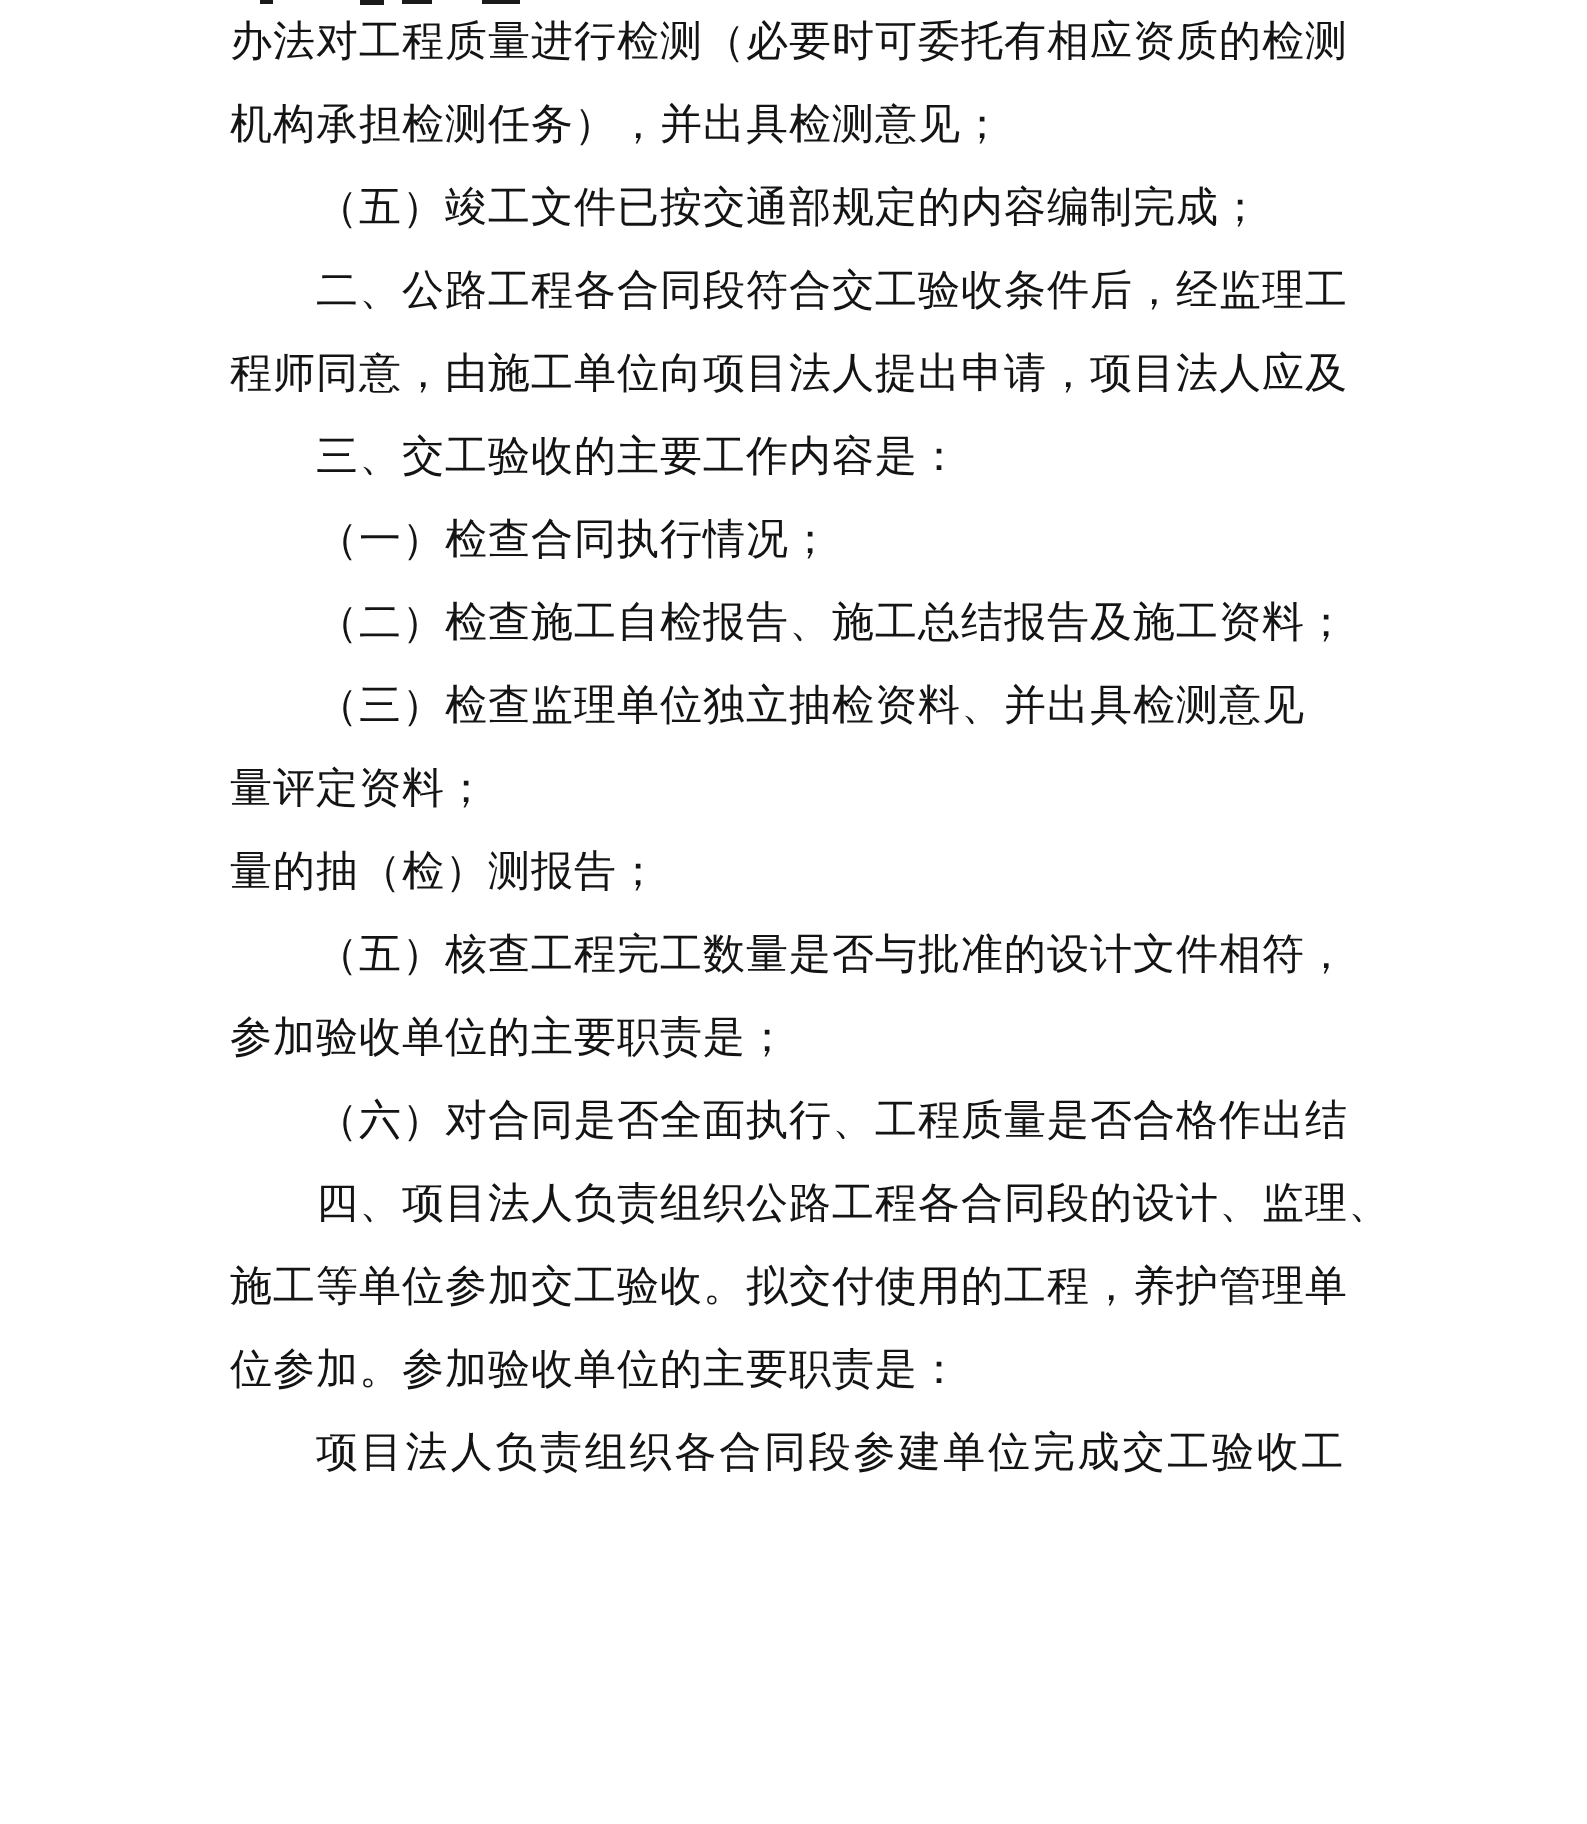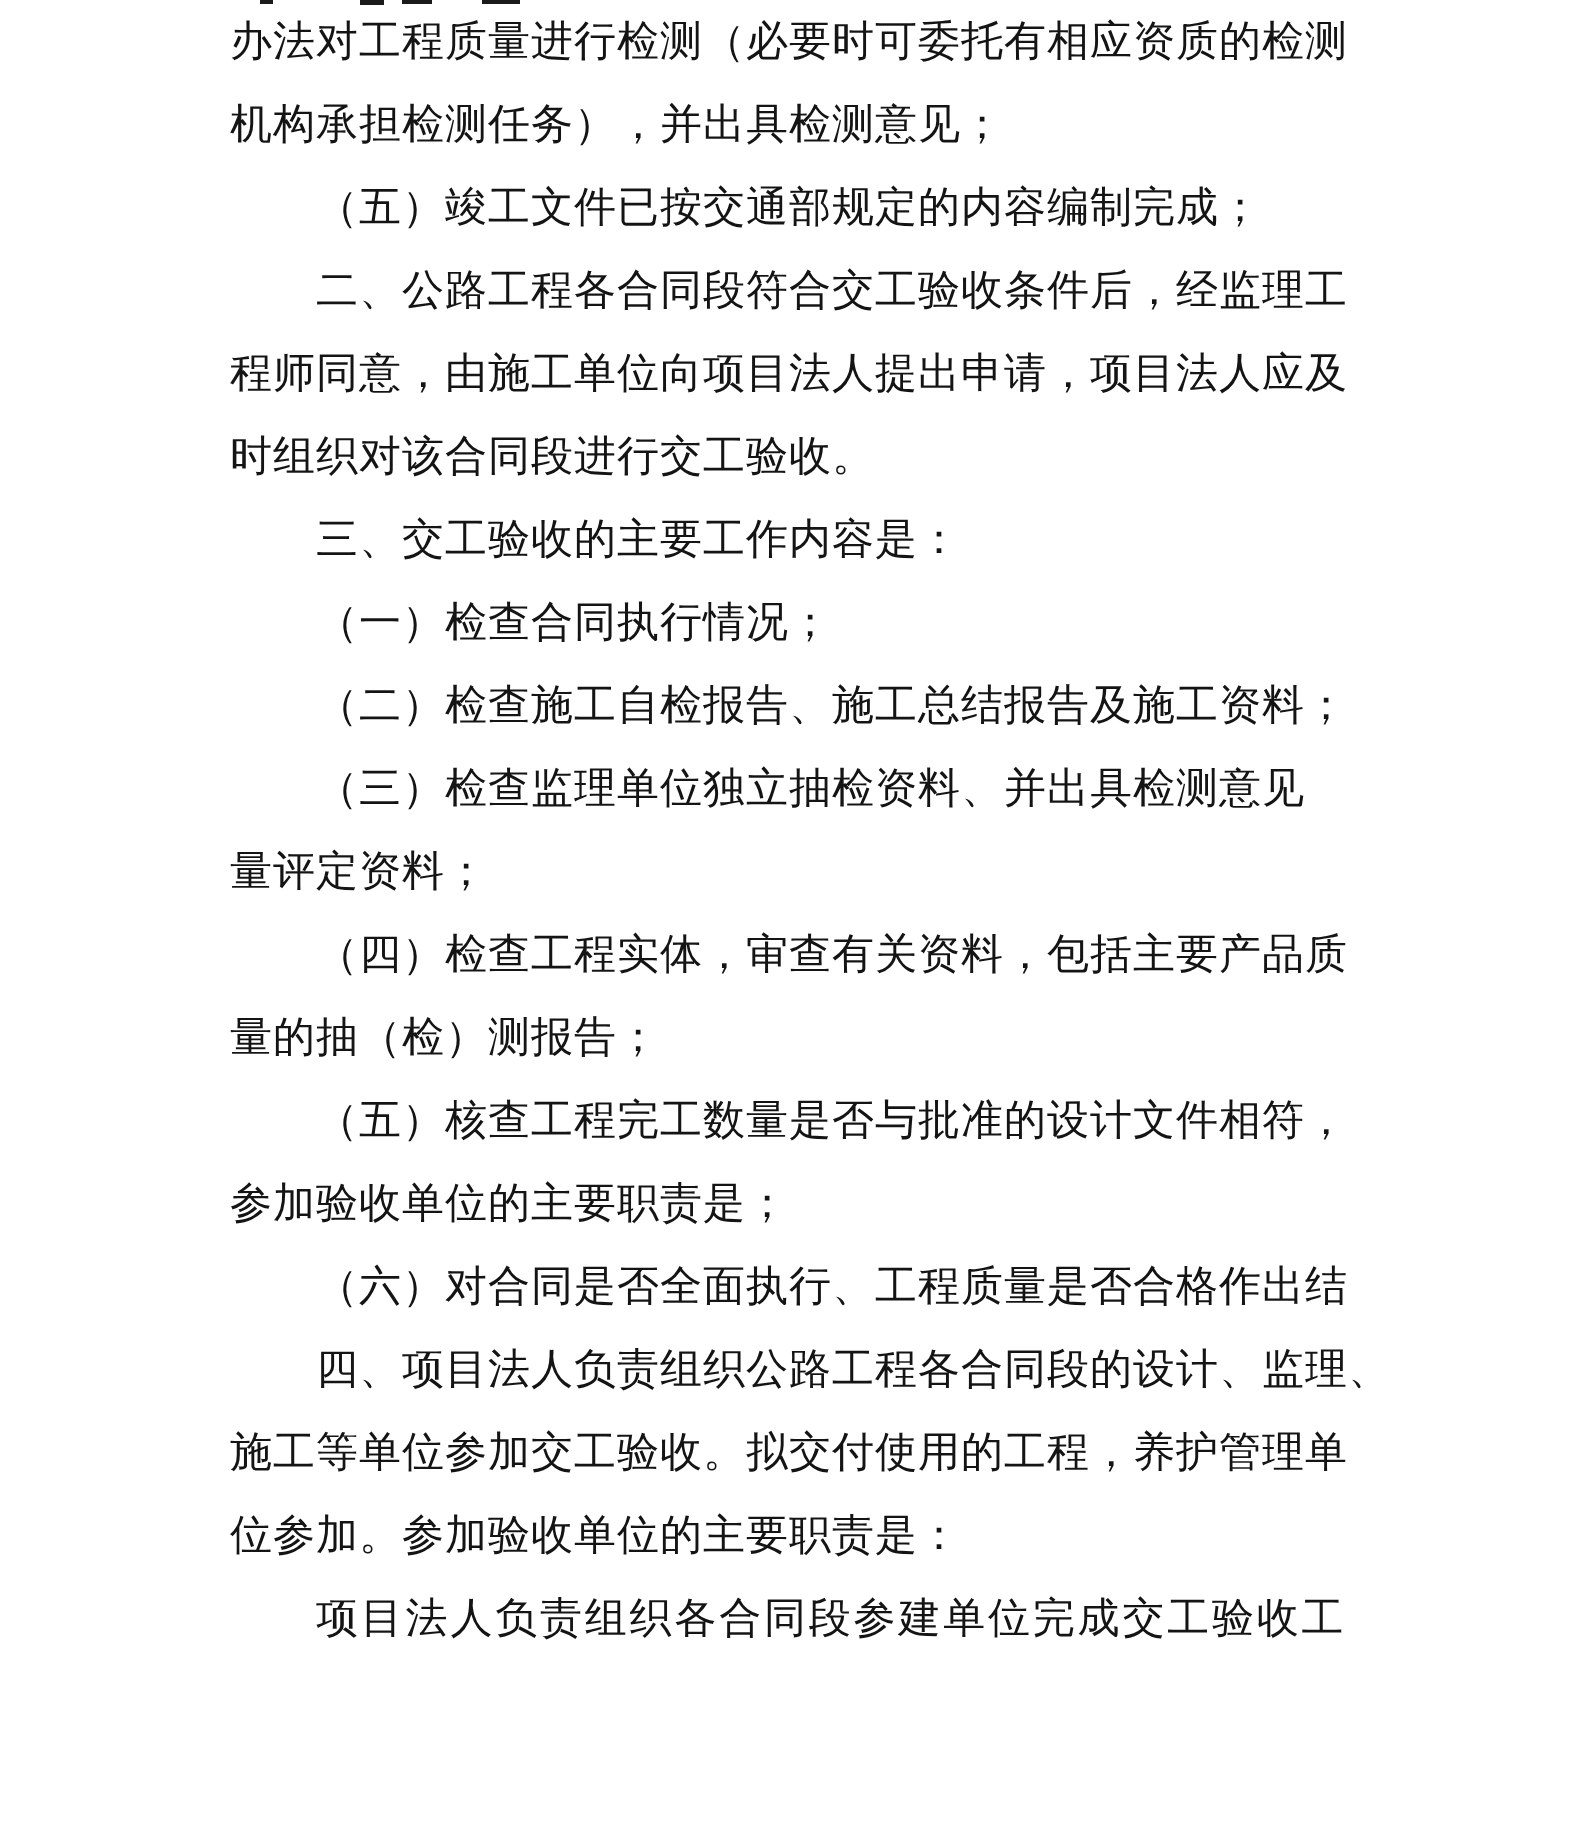--- a/index.html
+++ b/index.html
@@ -61,27 +61,25 @@
   <span class="artifact a2"></span>
   <span class="artifact a3"></span>
   <span class="artifact a4"></span>
 
   <div class="text-block">
     <div class="line">办法对工程质量进行检测（必要时可委托有相应资质的检测</div>
     <div class="line">机构承担检测任务），并出具检测意见；</div>
     <div class="line indent">（五）竣工文件已按交通部规定的内容编制完成；</div>
     <div class="line indent">二、公路工程各合同段符合交工验收条件后，经监理工</div>
     <div class="line">程师同意，由施工单位向项目法人提出申请，项目法人应及</div>
-    <div class="line">时组织对该合同段进行交工验收。</div>
     <div class="line indent">三、交工验收的主要工作内容是：</div>
     <div class="line indent">（一）检查合同执行情况；</div>
     <div class="line indent">（二）检查施工自检报告、施工总结报告及施工资料；</div>
     <div class="line indent">（三）检查监理单位独立抽检资料、并出具检测意见</div>
     <div class="line">量评定资料；</div>
-    <div class="line indent">（四）检查工程实体，审查有关资料，包括主要产品质</div>
     <div class="line">量的抽（检）测报告；</div>
     <div class="line indent">（五）核查工程完工数量是否与批准的设计文件相符，</div>
     <div class="line">参加验收单位的主要职责是；</div>
     <div class="line indent">（六）对合同是否全面执行、工程质量是否合格作出结</div>
     <div class="line indent">四、项目法人负责组织公路工程各合同段的设计、监理、</div>
     <div class="line">施工等单位参加交工验收。拟交付使用的工程，养护管理单</div>
     <div class="line">位参加。参加验收单位的主要职责是：</div>
     <div class="line indent spread">项目法人负责组织各合同段参建单位完成交工验收工</div>
   </div>
 

